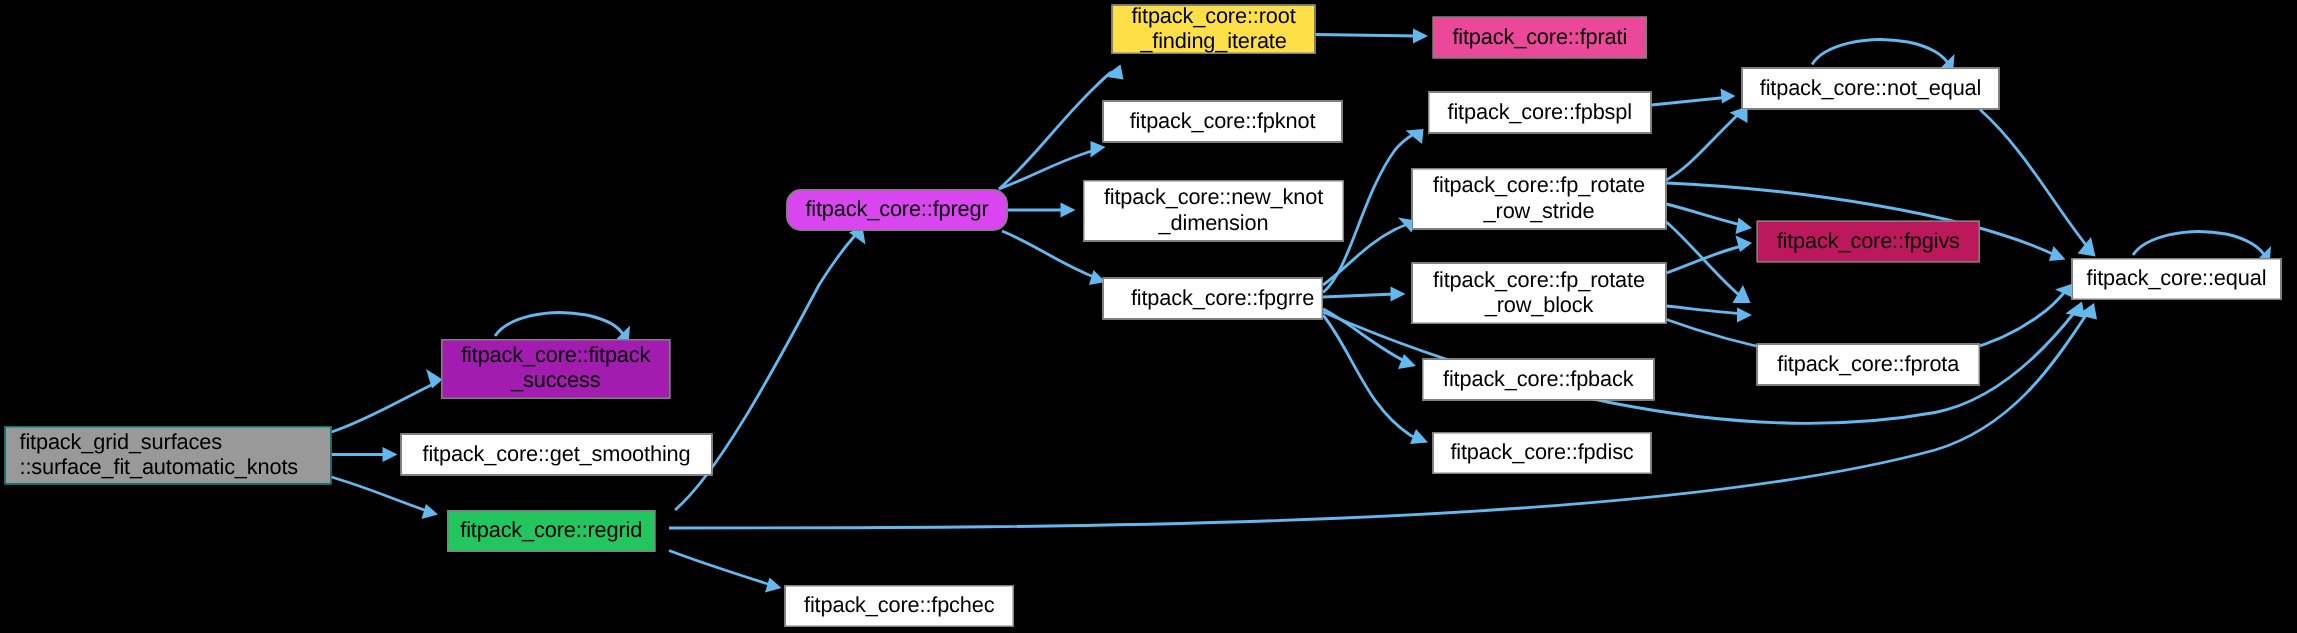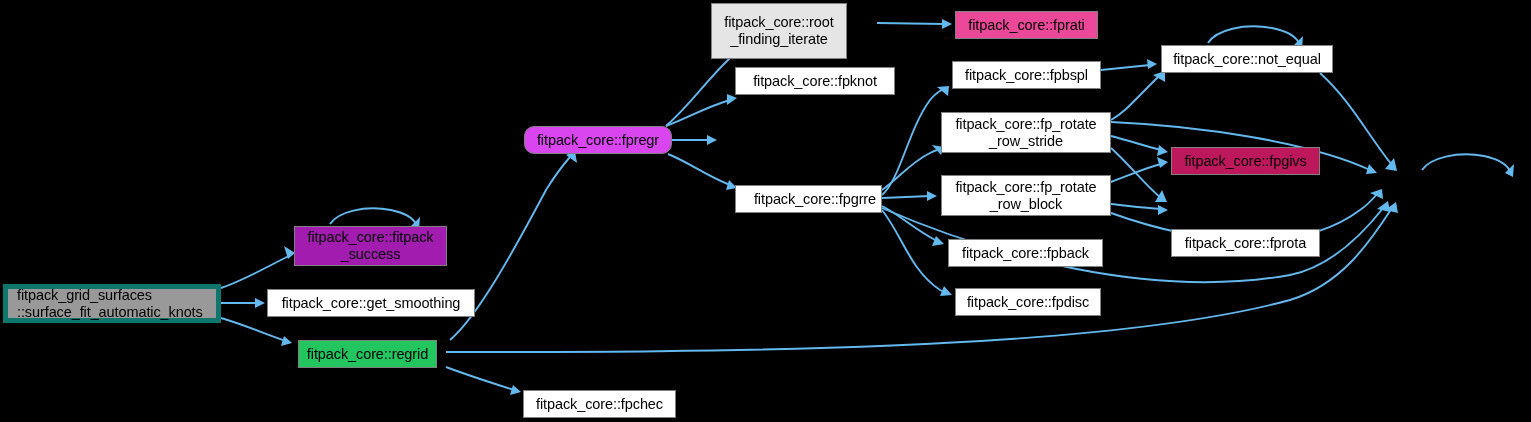--- a/index.html
+++ b/index.html
@@ -34,21 +34,21 @@
     display: flex;
     align-items: center;
     justify-content: center;
     text-align: center;
     white-space: pre;
     letter-spacing: -0.1px;
     z-index: 5;
   }
   .node.root {
     background: #999999;
-    border: 5px solid #0f766e;
+    border: 1px solid #0f766e;
   }
   .node .lbl {
     display: block;
     width: 100%;
   }
 </style>
 </head>
 <body>
 
 <div id="canvas" style="background: rgb(0, 0, 0);">
@@ -113,28 +113,31 @@
       <polygon points="1513,177 1514,164 1505,173" fill="#63b8ee"></polygon>
     </svg>
 <div class="node root" style="left: 3px; top: 284px; width: 218px; height: 39px; background: rgb(153, 153, 153); justify-content: flex-start; text-align: left; padding-left: 9px;"><span class="lbl" style="text-align: left;">fitpack_grid_surfaces
 ::surface_fit_automatic_knots</span></div>
     <div class="node" style="left: 294px; top: 226px; width: 153px; height: 40px; background: #a21caf;"><span class="lbl">fitpack_core::fitpack
 _success</span></div>
     <div class="node" style="left: 267px; top: 289px; width: 208px; height: 28px; background: rgb(255, 255, 255);"><span class="lbl">fitpack_core::get_smoothing</span></div>
     <div class="node" style="left: 298px; top: 340px; width: 139px; height: 28px; background: #22c55e;"><span class="lbl">fitpack_core::regrid</span></div>
     <div class="node" style="left: 523px; top: 390px; width: 153px; height: 28px; background: rgb(255, 255, 255);"><span class="lbl">fitpack_core::fpchec</span></div>
     <div class="node" style="left: 524px; top: 126px; width: 148px; height: 28px; background: #d946ef; border-radius: 10px;"><span class="lbl">fitpack_core::fpregr</span></div>
-    <div class="node" style="left: 711px; top: 3px; width: 136px; height: 56px; background: #e5e5e5;"><span class="lbl">fitpack_core::root
+    <div class="node" style="left: 741px; top: 3px; width: 136px; height: 33px; background: #fde047;"><span class="lbl">fitpack_core::root
 _finding_iterate</span></div>
     <div class="node" style="left: 735px; top: 67px; width: 160px; height: 28px; background: rgb(255, 255, 255);"><span class="lbl">fitpack_core::fpknot</span></div>
+    <div class="node" style="left: 722px; top: 120px; width: 174px; height: 41px; background: rgb(255, 255, 255);"><span class="lbl">fitpack_core::new_knot
+_dimension</span></div>
     <div class="node" style="left: 735px; top: 185px; width: 147px; height: 28px; background: rgb(255, 255, 255); padding-left: 13px;"><span class="lbl">fitpack_core::fpgrre</span></div>
     <div class="node" style="left: 955px; top: 11px; width: 143px; height: 28px; background: #ec4899;"><span class="lbl">fitpack_core::fprati</span></div>
     <div class="node" style="left: 952px; top: 61px; width: 149px; height: 28px; background: rgb(255, 255, 255);"><span class="lbl">fitpack_core::fpbspl</span></div>
     <div class="node" style="left: 941px; top: 112px; width: 170px; height: 41px; background: rgb(255, 255, 255);"><span class="lbl">fitpack_core::fp_rotate
 _row_stride</span></div>
     <div class="node" style="left: 941px; top: 175px; width: 170px; height: 41px; background: rgb(255, 255, 255);"><span class="lbl">fitpack_core::fp_rotate
 _row_block</span></div>
     <div class="node" style="left: 948px; top: 239px; width: 155px; height: 28px; background: rgb(255, 255, 255);"><span class="lbl">fitpack_core::fpback</span></div>
     <div class="node" style="left: 955px; top: 288px; width: 146px; height: 28px; background: rgb(255, 255, 255);"><span class="lbl">fitpack_core::fpdisc</span></div>
     <div class="node" style="left: 1161px; top: 45px; width: 172px; height: 28px; background: rgb(255, 255, 255);"><span class="lbl">fitpack_core::not_equal</span></div>
     <div class="node" style="left: 1171px; top: 147px; width: 149px; height: 28px; background: #be185d;"><span class="lbl">fitpack_core::fpgivs</span></div>
     <div class="node" style="left: 1171px; top: 197px; width: 149px; height: 28px; background: rgb(255, 255, 255); margin-top: 32px;"><span class="lbl">fitpack_core::fprota</span></div>
+    <div class="node" style="left: 1381px; top: 172px; width: 140px; height: 28px; background: rgb(255, 255, 255);"><span class="lbl">fitpack_core::equal</span></div>
   </div>
 
 </body></html>

